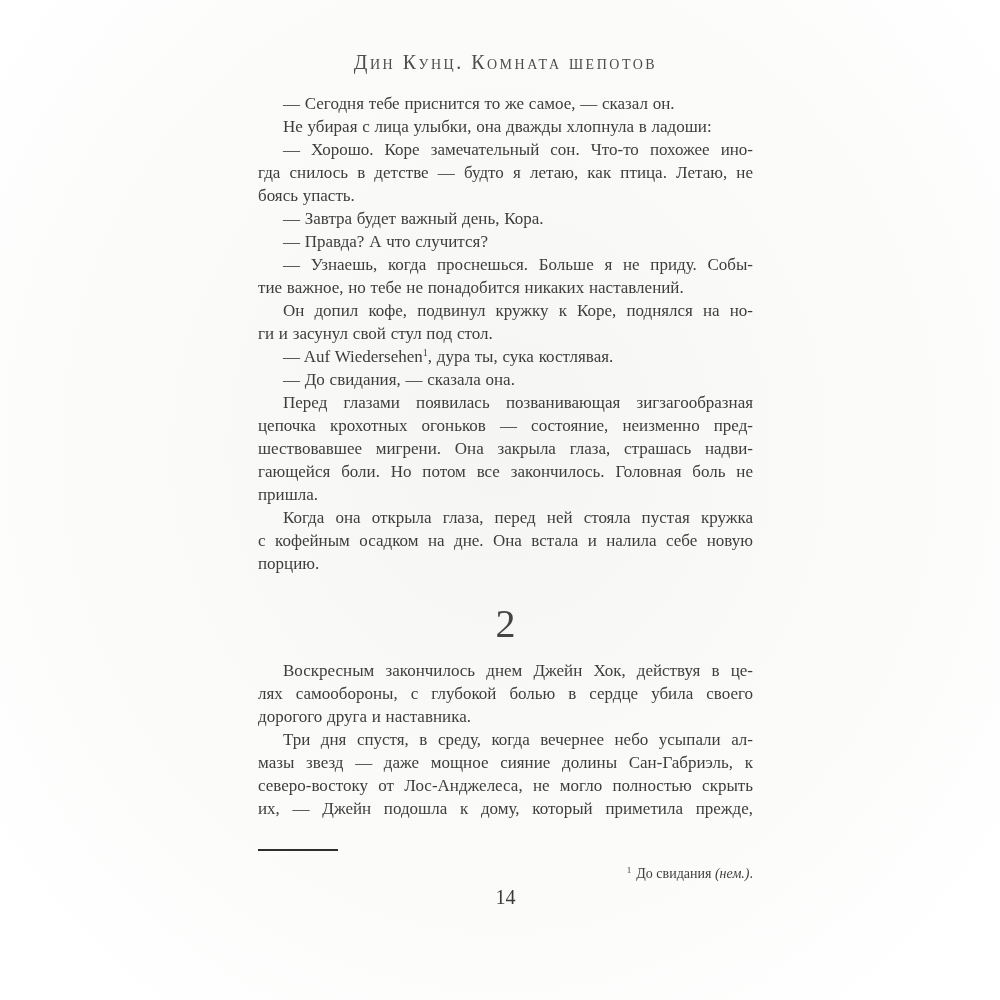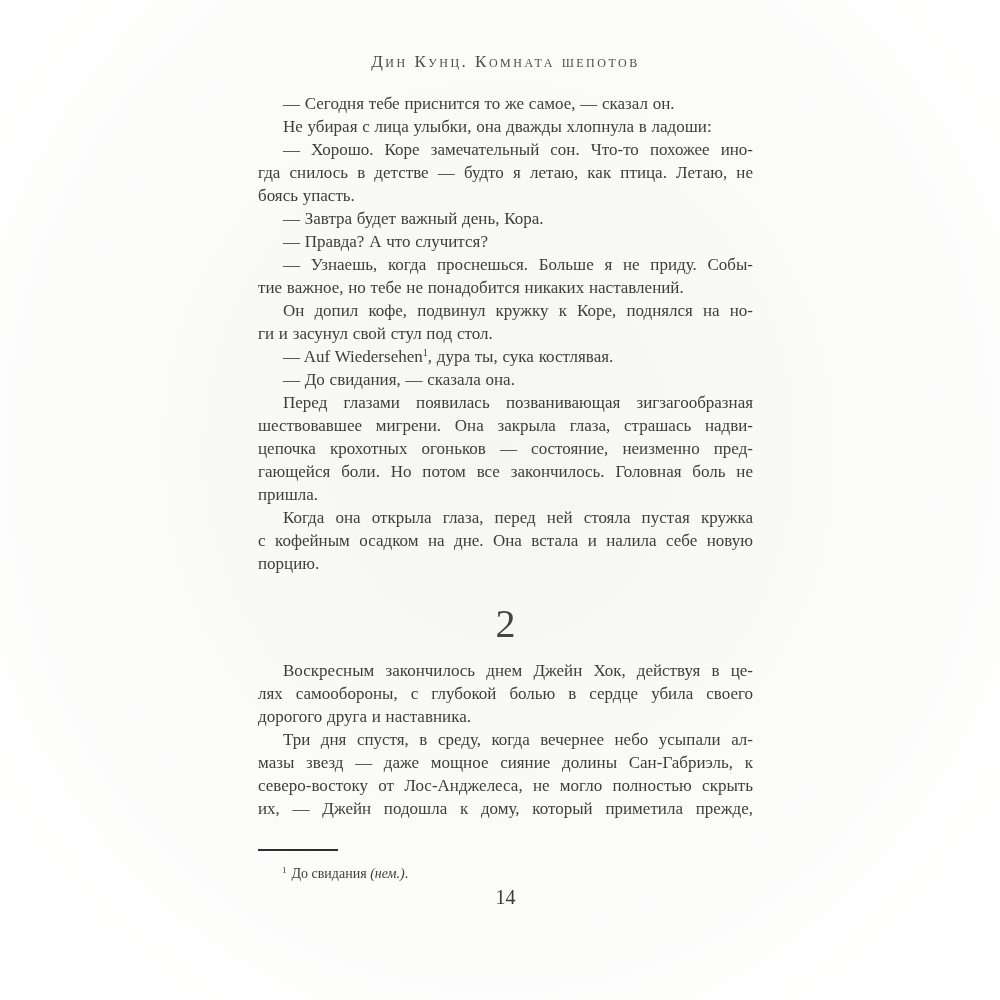--- a/index.html
+++ b/index.html
@@ -16,21 +16,21 @@
     overflow: hidden;
   }
   .running-header {
     position: absolute;
     left: 258px;
     width: 495px;
     top: 53px;
     text-align: center;
     font-variant: small-caps;
     letter-spacing: 2.5px;
-    font-size: 17px;
+    font-size: 20px;
     line-height: 18px;
     color: #4d4d4d;
   }
   .text-column {
     position: absolute;
     left: 258px;
     top: 92px;
     width: 495px;
     color: #3d3d3d;
     font-size: 17px;
@@ -68,20 +68,21 @@
   .footnote-rule {
     width: 80px;
     height: 2px;
     background: #2e2e2e;
   }
   .footnote-line {
     margin-top: 9px;
     padding-left: 24px;
     font-size: 14px;
     line-height: 20px;
+    text-align: right;
   }
   .footnote-line sup {
     font-size: 9px;
     vertical-align: 5px;
     margin-right: 5px;
   }
   .footnote-line i { font-style: italic; }
   .page-number {
     position: absolute;
     left: 258px;
@@ -108,22 +109,22 @@
       <div class="line">боясь упасть.</div>
       <div class="line indent">— Завтра будет важный день, Кора.</div>
       <div class="line indent">— Правда? А что случится?</div>
       <div class="line indent j">— Узнаешь, когда проснешься. Больше я не приду. Собы-</div>
       <div class="line">тие важное, но тебе не понадобится никаких наставлений.</div>
       <div class="line indent j">Он допил кофе, подвинул кружку к Коре, поднялся на но-</div>
       <div class="line">ги и засунул свой стул под стол.</div>
       <div class="line indent">— Auf Wiedersehen<sup>1</sup>, дура ты, сука костлявая.</div>
       <div class="line indent">— До свидания, — сказала она.</div>
       <div class="line indent j">Перед глазами появилась позванивающая зигзагообразная</div>
+      <div class="line j">цепочка крохотных огоньков — состояние, неизменно пред-</div>
       <div class="line j">шествовавшее мигрени. Она закрыла глаза, страшась надви-</div>
-      <div class="line j">цепочка крохотных огоньков — состояние, неизменно пред-</div>
       <div class="line j">гающейся боли. Но потом все закончилось. Головная боль не</div>
       <div class="line">пришла.</div>
       <div class="line indent j">Когда она открыла глаза, перед ней стояла пустая кружка</div>
       <div class="line j">с кофейным осадком на дне. Она встала и налила себе новую</div>
       <div class="line">порцию.</div>
       <div class="chapter-number">2</div>
       <div class="line indent j">Воскресным закончилось днем Джейн Хок, действуя в це-</div>
       <div class="line j">лях самообороны, с глубокой болью в сердце убила своего</div>
       <div class="line">дорогого друга и наставника.</div>
       <div class="line indent j">Три дня спустя, в среду, когда вечернее небо усыпали ал-</div>

